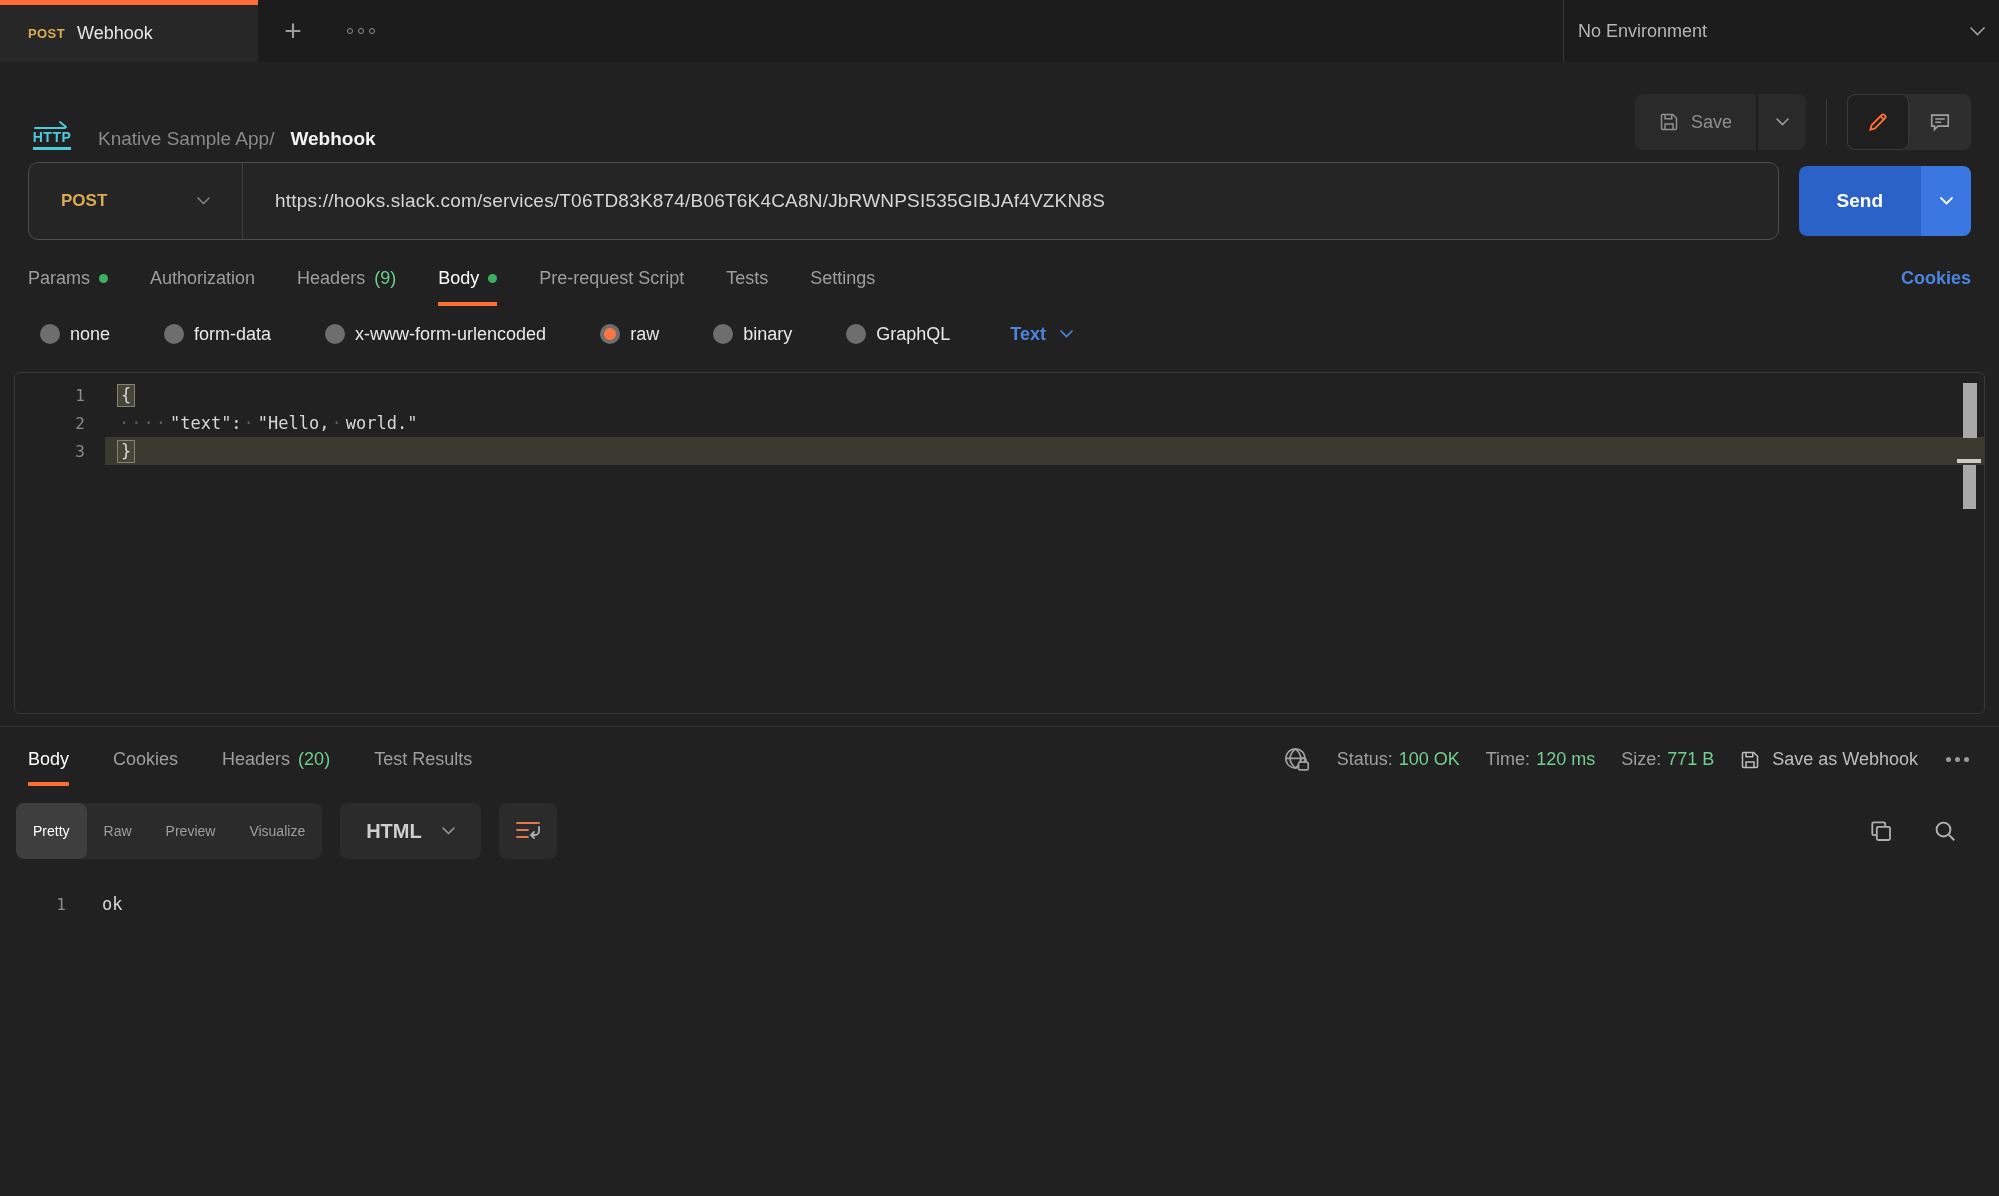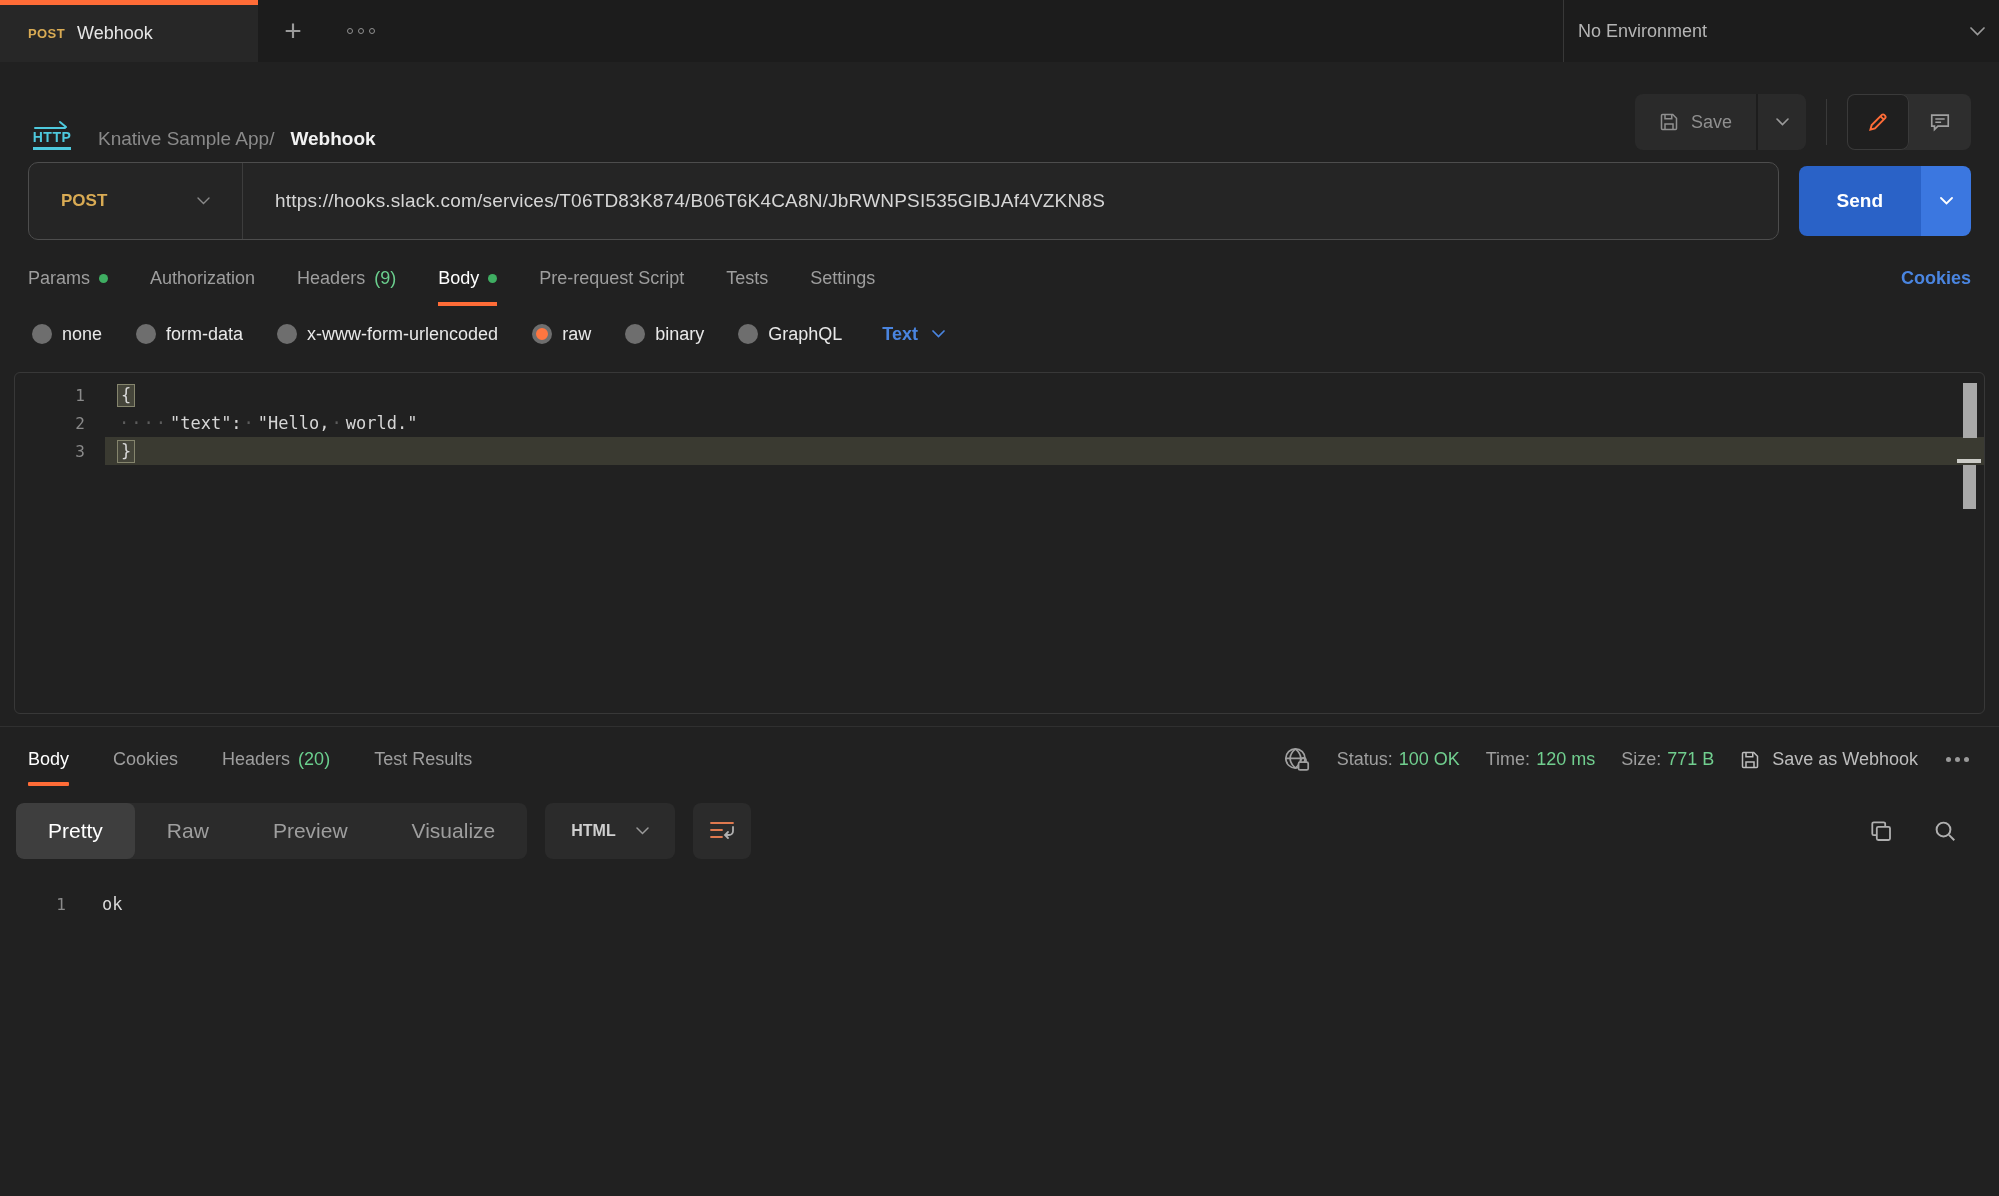--- a/index.html
+++ b/index.html
@@ -71,21 +71,21 @@
   
   .req-tabs { display:flex; align-items:center; padding:0 28px; height:60px; gap:42px; font-size:18px; color:#9e9e9e; margin-top:8px; }
   .req-tab { display:flex; align-items:center; gap:9px; height:100%; position:relative; cursor:pointer; }
   .req-tab.active { color:#ffffff; }
   .req-tab.active::after { content:""; position:absolute; left:0; right:0; bottom:2px; height:4px; background:#ff6c37; }
   .green-dot { width:9px; height:9px; border-radius:50%; background:#3fae62; }
   .count-green { color:#6bcf8e; }
   .cookies-link { margin-left:auto; color:#4a85e0; font-weight:700; cursor:pointer; }
 
   
-  .body-type-row { display:flex; align-items:center; padding:0 32px; height:52px; gap:34px; font-size:18px; color:#e8e8e8; }
+  .body-type-row { display:flex; align-items:center; padding:0 40px; height:52px; gap:54px; font-size:18px; color:#e8e8e8; }
   .radio-opt { display:flex; align-items:center; gap:10px; cursor:pointer; }
   .radio { width:20px; height:20px; border-radius:50%; background:#6e6e6e; flex-shrink:0; }
   .radio.selected { background:#ff7640; border:4px solid #6e6e6e; }
   .format-select { display:flex; align-items:center; gap:14px; color:#4a85e0; font-weight:700; margin-left:6px; cursor:pointer; }
 
   
   .editor {
     margin:12px 14px 0; border:1px solid #383838; border-radius:6px; height:342px;
     position:relative; font-family:"DejaVu Sans Mono", monospace; font-size:17px; padding-top:8px;
   }
@@ -110,23 +110,23 @@
   .resp-tab.active::after { content:""; position:absolute; left:0; right:0; bottom:6px; height:4px; background:#ff6c37; border-radius:1px; }
   .resp-meta { margin-left:auto; display:flex; align-items:center; gap:26px; font-size:18px; }
   .meta-pair { color:#9e9e9e; white-space:nowrap; }
   .meta-val { color:#71cf8f; margin-left:6px; }
   .save-example { display:flex; align-items:center; gap:12px; color:#bdbdbd; cursor:pointer; }
   .resp-more { display:flex; gap:4px; align-items:center; cursor:pointer; padding:6px 2px; }
   .dot-fill { width:5px; height:5px; border-radius:50%; background:#9a9a9a; }
 
   .resp-toolbar { display:flex; align-items:center; padding:0 16px; height:78px; gap:18px; }
   .segmented { display:flex; background:#2b2b2b; border-radius:8px; overflow:hidden; height:56px; align-items:stretch; }
-  .seg-item { display:flex; align-items:center; padding:0 32px; color:#9e9e9e; font-size:21px; cursor:pointer; }
+  .seg-item { display:flex; align-items:center; padding:0 17px; color:#9e9e9e; font-size:14px; cursor:pointer; }
   .seg-item.active { background:#3e3e3e; color:#fff; border-radius:8px; }
-  .html-select { background:#2b2b2b; border-radius:8px; height:56px; display:flex; align-items:center; gap:20px; padding:0 26px; color:#cfcfcf; font-size:16px; font-weight:600; cursor:pointer; }
+  .html-select { background:#2b2b2b; border-radius:8px; height:56px; display:flex; align-items:center; gap:20px; padding:0 26px; color:#cfcfcf; font-size:20px; font-weight:600; cursor:pointer; }
   .html-select .chev { color:#9a9a9a; }
   .wrap-btn { background:#2b2b2b; border-radius:8px; height:56px; width:58px; display:flex; align-items:center; justify-content:center; cursor:pointer; }
   .resp-icons { margin-left:auto; display:flex; align-items:center; gap:40px; padding-right:26px; color:#b0b0b0; }
   .icon-btn { cursor:pointer; }
 
   .resp-body { font-family:"DejaVu Sans Mono", monospace; font-size:17px; padding-top:24px; }
   .resp-line { display:flex; align-items:center; }
   .resp-line .ln { width:66px; text-align:right; color:#8a8a8a; font-size:16px; }
   .resp-line .txt { padding-left:36px; color:#d8d8d8; }
 </style>

